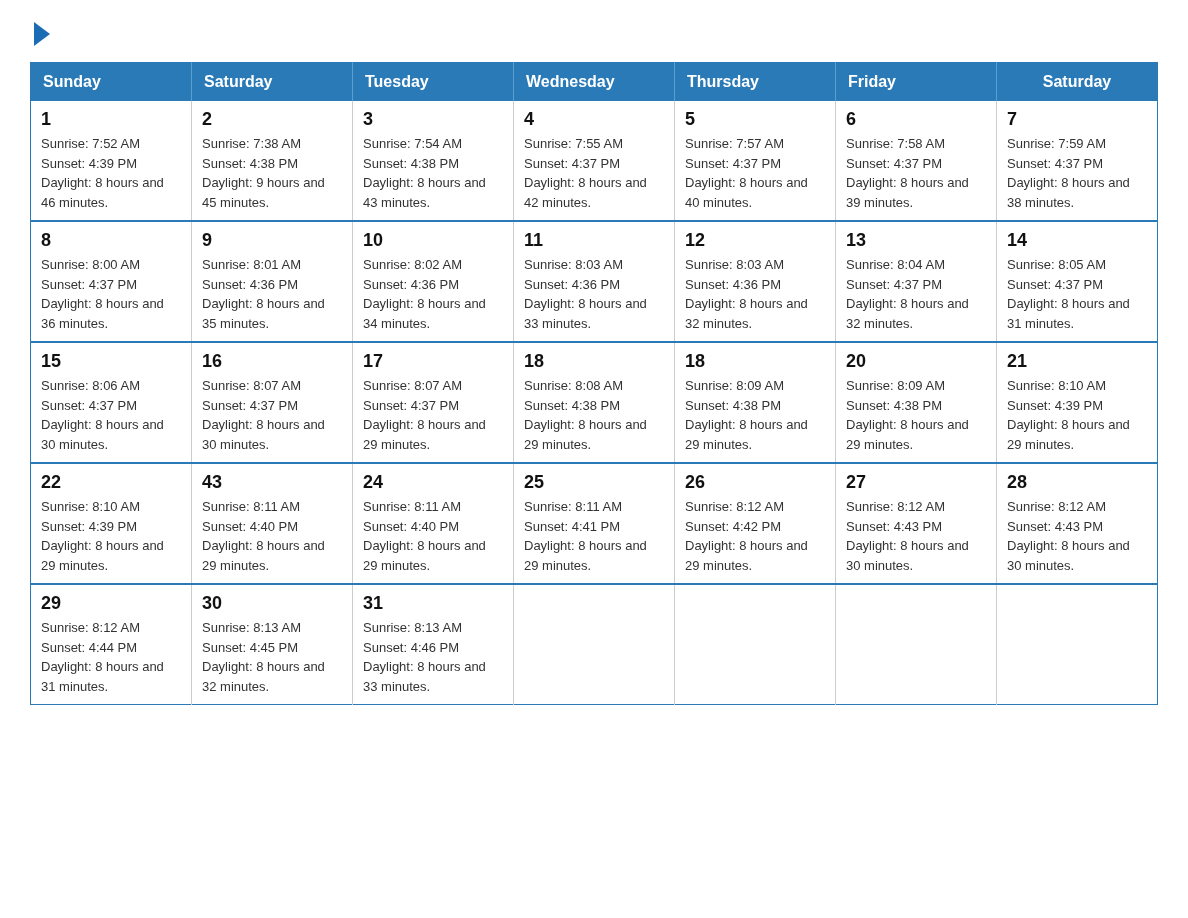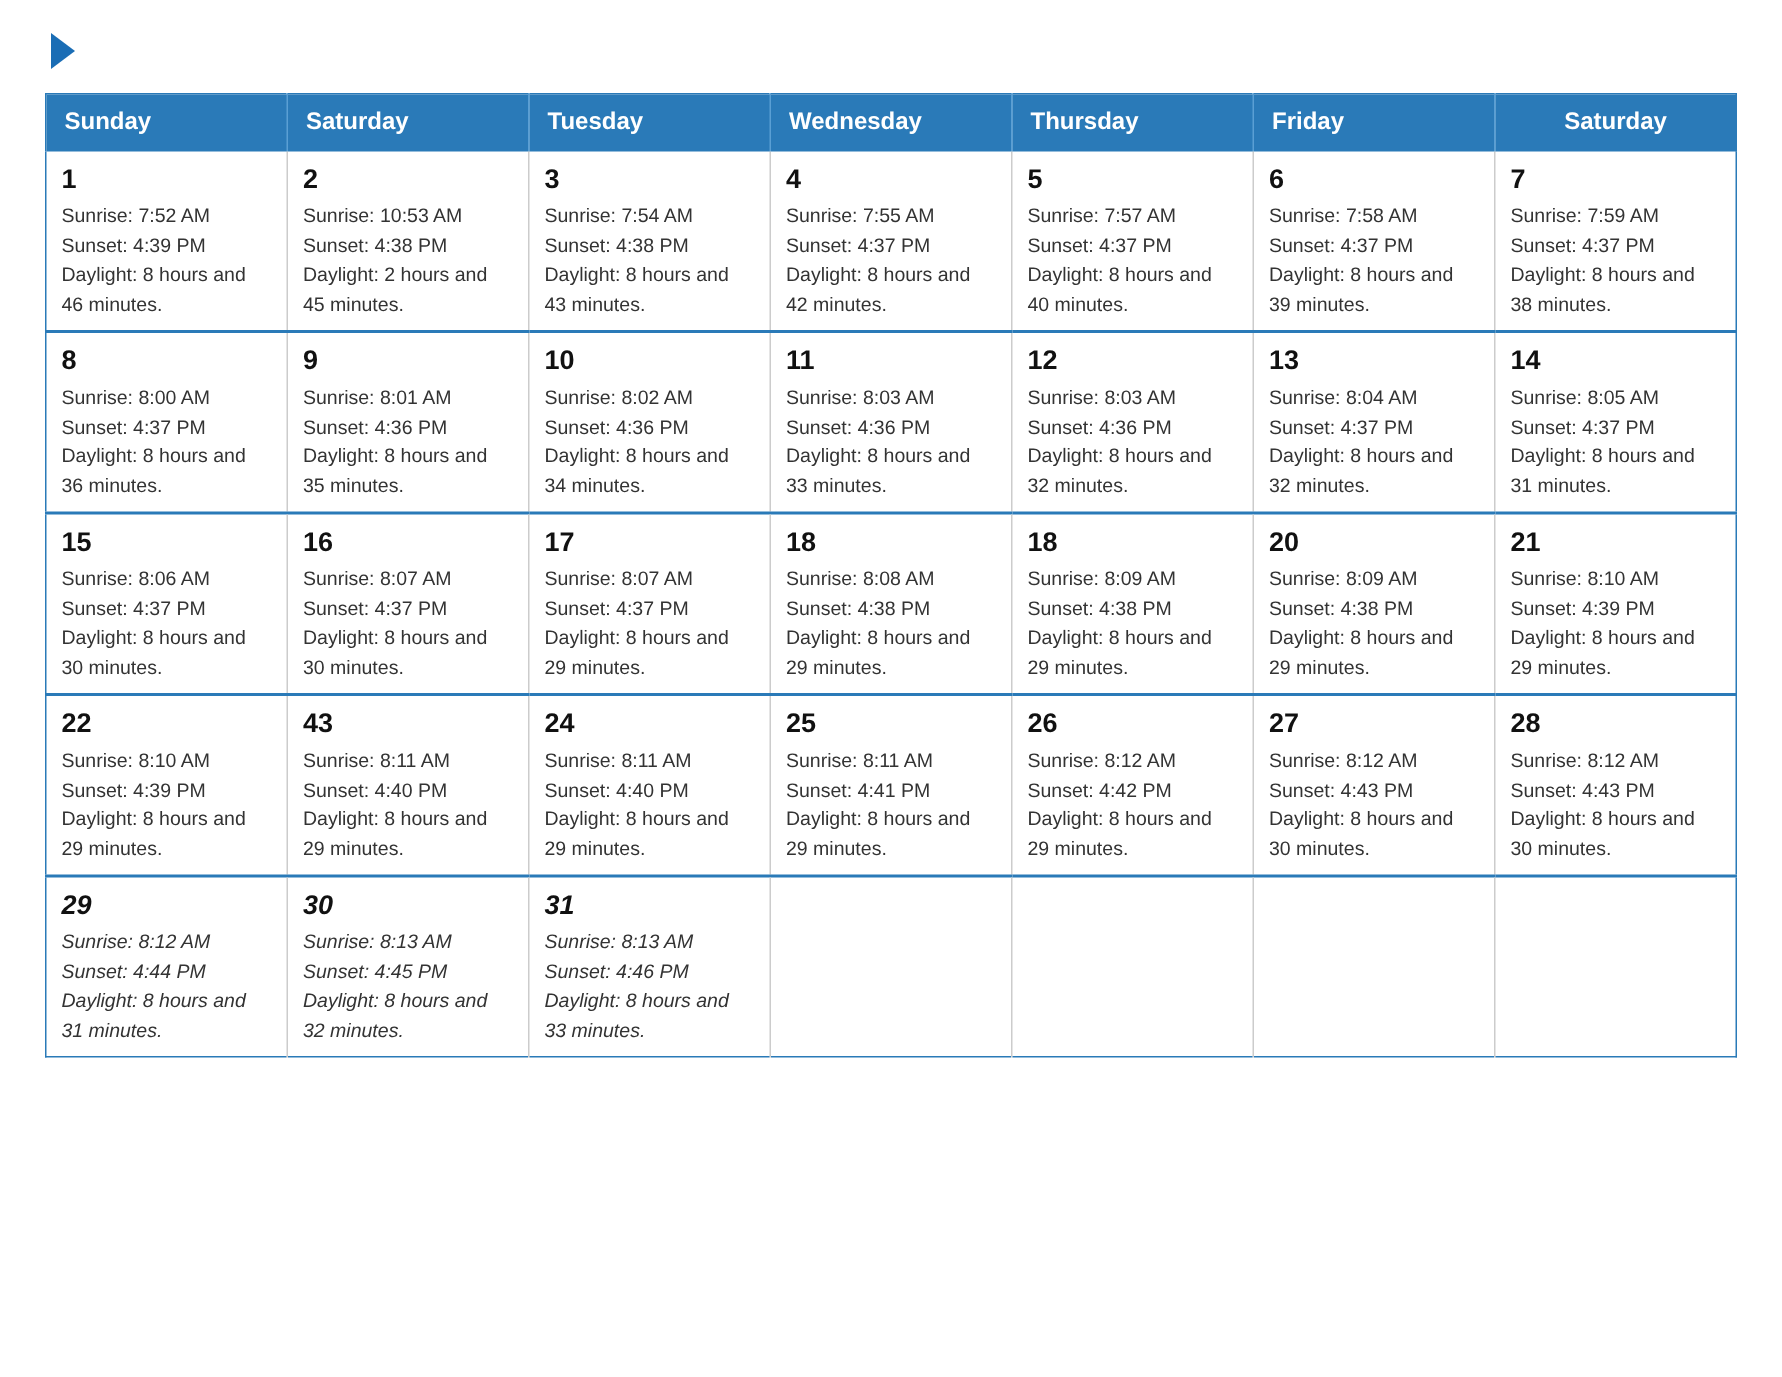--- a/index.html
+++ b/index.html
@@ -87,21 +87,20 @@
       font-size: 13px;
       color: #333;
       width: 14.28%;
       min-height: 90px;
     }
     .calendar-table tbody tr td:last-child {
       border-right: none;
     }
     .calendar-table tbody tr:last-child td {
       border-bottom: none;
-      font-style: italic;
     }
     .day-number {
       font-size: 18px;
       font-weight: bold;
       color: #111;
       margin-bottom: 4px;
       display: block;
     }
     .day-info {
       font-size: 13px;
@@ -147,23 +146,23 @@
         <span class="day-number">1</span>
         <div class="day-info">
           <span>Sunrise: 7:52 AM</span><br>
           <span>Sunset: 4:39 PM</span><br>
           <span>Daylight: 8 hours and 46 minutes.</span>
         </div>
       </td>
         <td>
         <span class="day-number">2</span>
         <div class="day-info">
-          <span>Sunrise: 10:53 AM</span><br>
+          <span>Sunrise: 7:38 AM</span><br>
           <span>Sunset: 4:38 PM</span><br>
-          <span>Daylight: 2 hours and 45 minutes.</span>
+          <span>Daylight: 9 hours and 45 minutes.</span>
         </div>
       </td>
         <td>
         <span class="day-number">3</span>
         <div class="day-info">
           <span>Sunrise: 7:54 AM</span><br>
           <span>Sunset: 4:38 PM</span><br>
           <span>Daylight: 8 hours and 43 minutes.</span>
         </div>
       </td>

